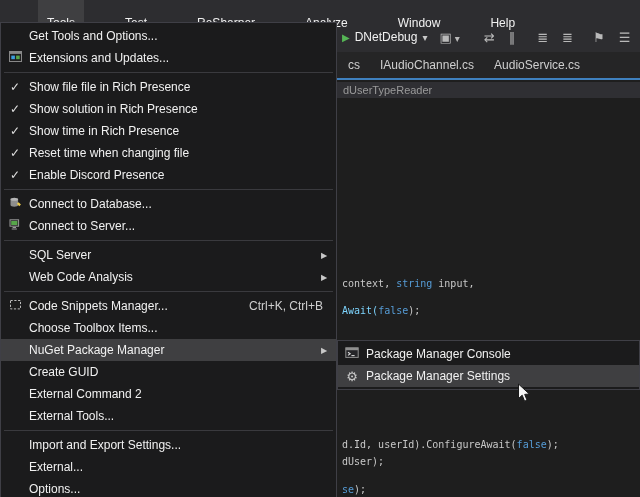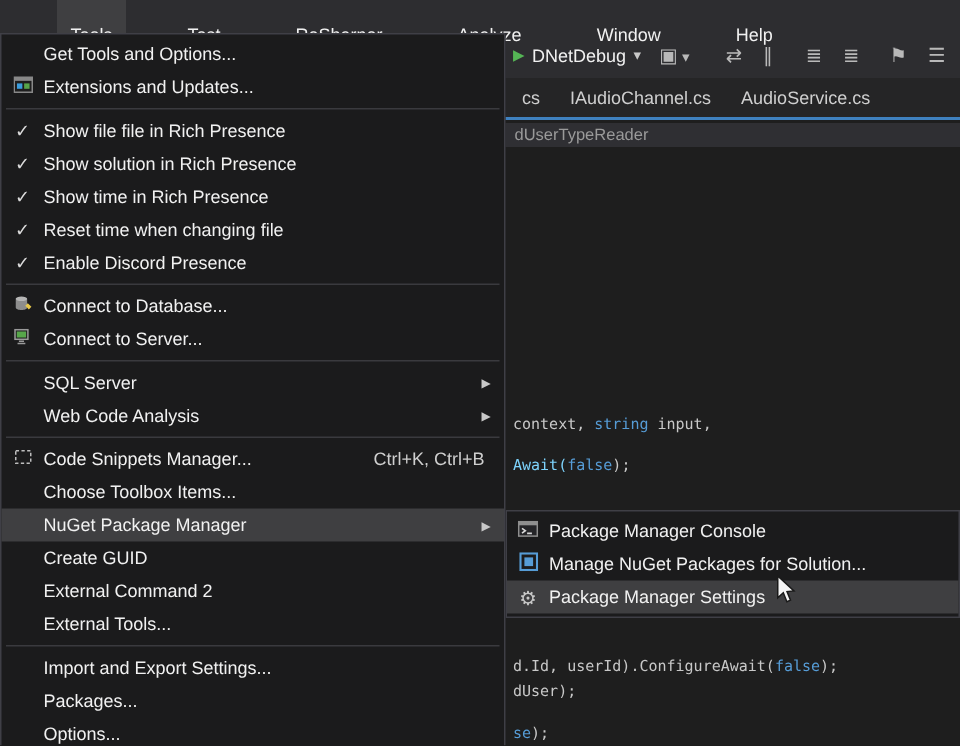--- a/index.html
+++ b/index.html
@@ -220,21 +220,21 @@
         <span class="mi-spring"></span>
       </div>
       <div class="msep"></div>
       <div class="mi">
         <span class="mi-gutter"></span>
         <span class="mi-label">Import and Export Settings...</span>
         <span class="mi-spring"></span>
       </div>
       <div class="mi">
         <span class="mi-gutter"></span>
-        <span class="mi-label">Packages...</span>
+        <span class="mi-label">External...</span>
         <span class="mi-spring"></span>
       </div>
       <div class="mi">
         <span class="mi-gutter"></span>
         <span class="mi-label">Options...</span>
         <span class="mi-spring"></span>
       </div>
     </div>
 
   <div class="submenu" id="nugetsubmenu">
@@ -243,30 +243,20 @@
           <span class="mi-ic"><svg width="14" height="13" viewBox="0 0 14 13">
               <rect x="0.8" y="1.8" width="12.4" height="9.6" fill="#252528" stroke="#8f8f8f"></rect>
               <rect x="0.8" y="1.8" width="12.4" height="2.4" fill="#8f8f8f"></rect>
               <path d="M3 6.2l2.2 1.6L3 9.4" fill="none" stroke="#d8d8d8" stroke-width="1.1"></path>
               <path d="M6.4 9.6h3.2" stroke="#d8d8d8" stroke-width="1.1"></path>
             </svg></span>
         </span>
         <span class="mi-label">Package Manager Console</span>
         <span class="mi-spring"></span>
       </div>
-      <div class="mi">
-        <span class="mi-gutter">
-          <span class="mi-ic"><svg width="13" height="13" viewBox="0 0 13 13">
-              <rect x="1" y="1" width="11" height="11" fill="none" stroke="#569cd6" stroke-width="1.4"></rect>
-              <rect x="3.6" y="3.6" width="5.8" height="5.8" fill="#569cd6"></rect>
-            </svg></span>
-        </span>
-        <span class="mi-label">Manage NuGet Packages for Solution...</span>
-        <span class="mi-spring"></span>
-      </div>
       <div class="mi hl">
         <span class="mi-gutter">
           <span class="mi-ic mi-gear">⚙</span>
         </span>
         <span class="mi-label">Package Manager Settings</span>
         <span class="mi-spring"></span>
       </div>
     </div>
 
   <div class="cursor">

